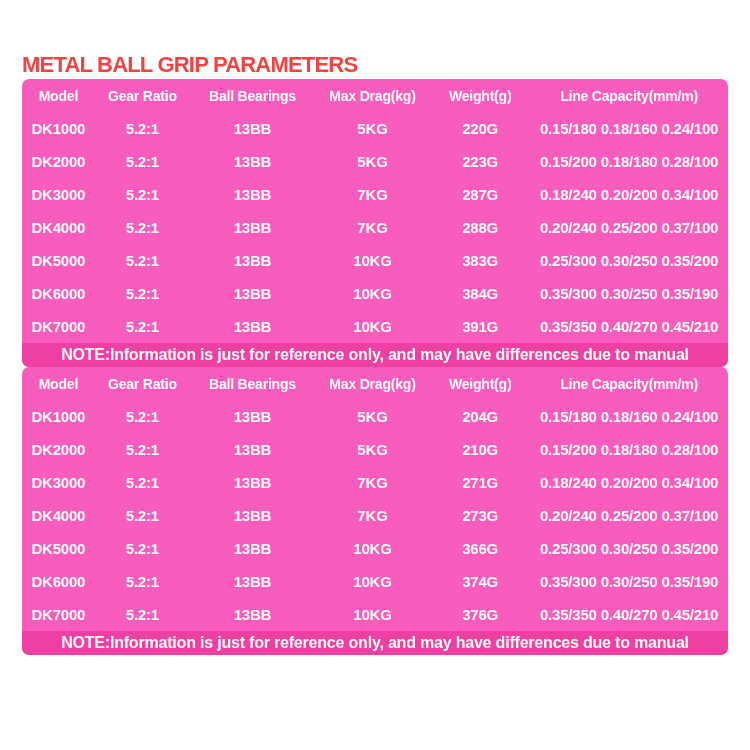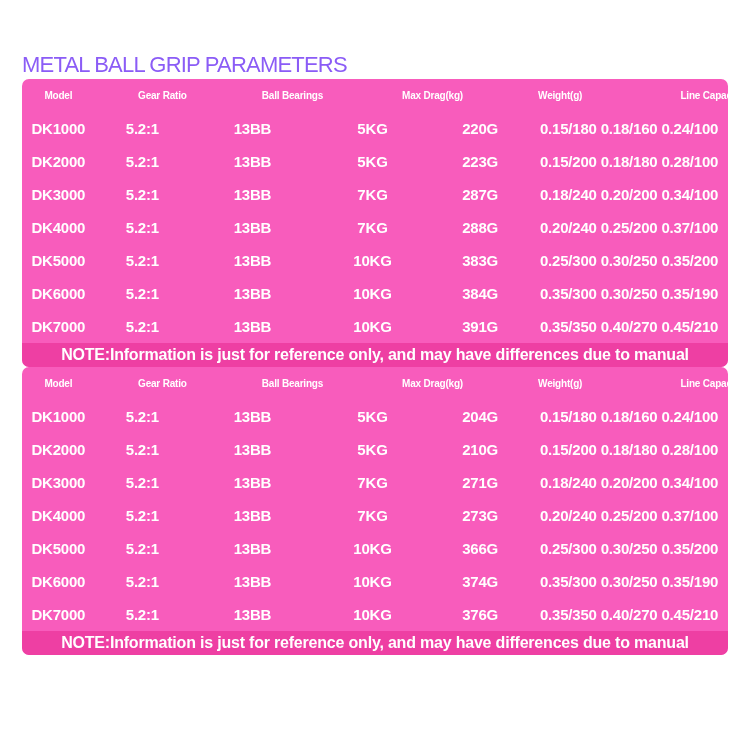--- a/index.html
+++ b/index.html
@@ -8,40 +8,40 @@
     background: #ffffff;
     font-family: "Liberation Sans", sans-serif;
     overflow: hidden;
   }
   .sheet { padding: 54px 22px 0 22px; }
   .section { margin: 0; }
   .table-title {
     margin: 0 0 3px 0;
     font-size: 22px;
     line-height: 22px;
-    font-weight: normal;
+    font-weight: bold;
     letter-spacing: -0.8px;
-    color: #8b5cf6;
+    color: #ef4444;
     text-transform: uppercase;
   }
   .section + .section .table-title { margin-top: 29px; }
   .spec-table {
     background: #f85cbc;
     border-radius: 7px;
     color: #ffffff;
     font-weight: bold;
     overflow: hidden;
   }
   .thead, .row {
     display: grid;
     grid-template-columns: 10.3% 13.5% 17.7% 16.3% 14.2% 28%;
     align-items: center;
     height: 33px;
   }
-  .thead { font-size: 10px; gap: 20px; }
+  .thead { font-size: 14px; }
   .row { font-size: 15px; }
   .cell {
     text-align: center;
     white-space: nowrap;
     letter-spacing: -0.2px;
   }
   .note {
     background: #ee3fa3;
     height: 24px;
     line-height: 24px;

